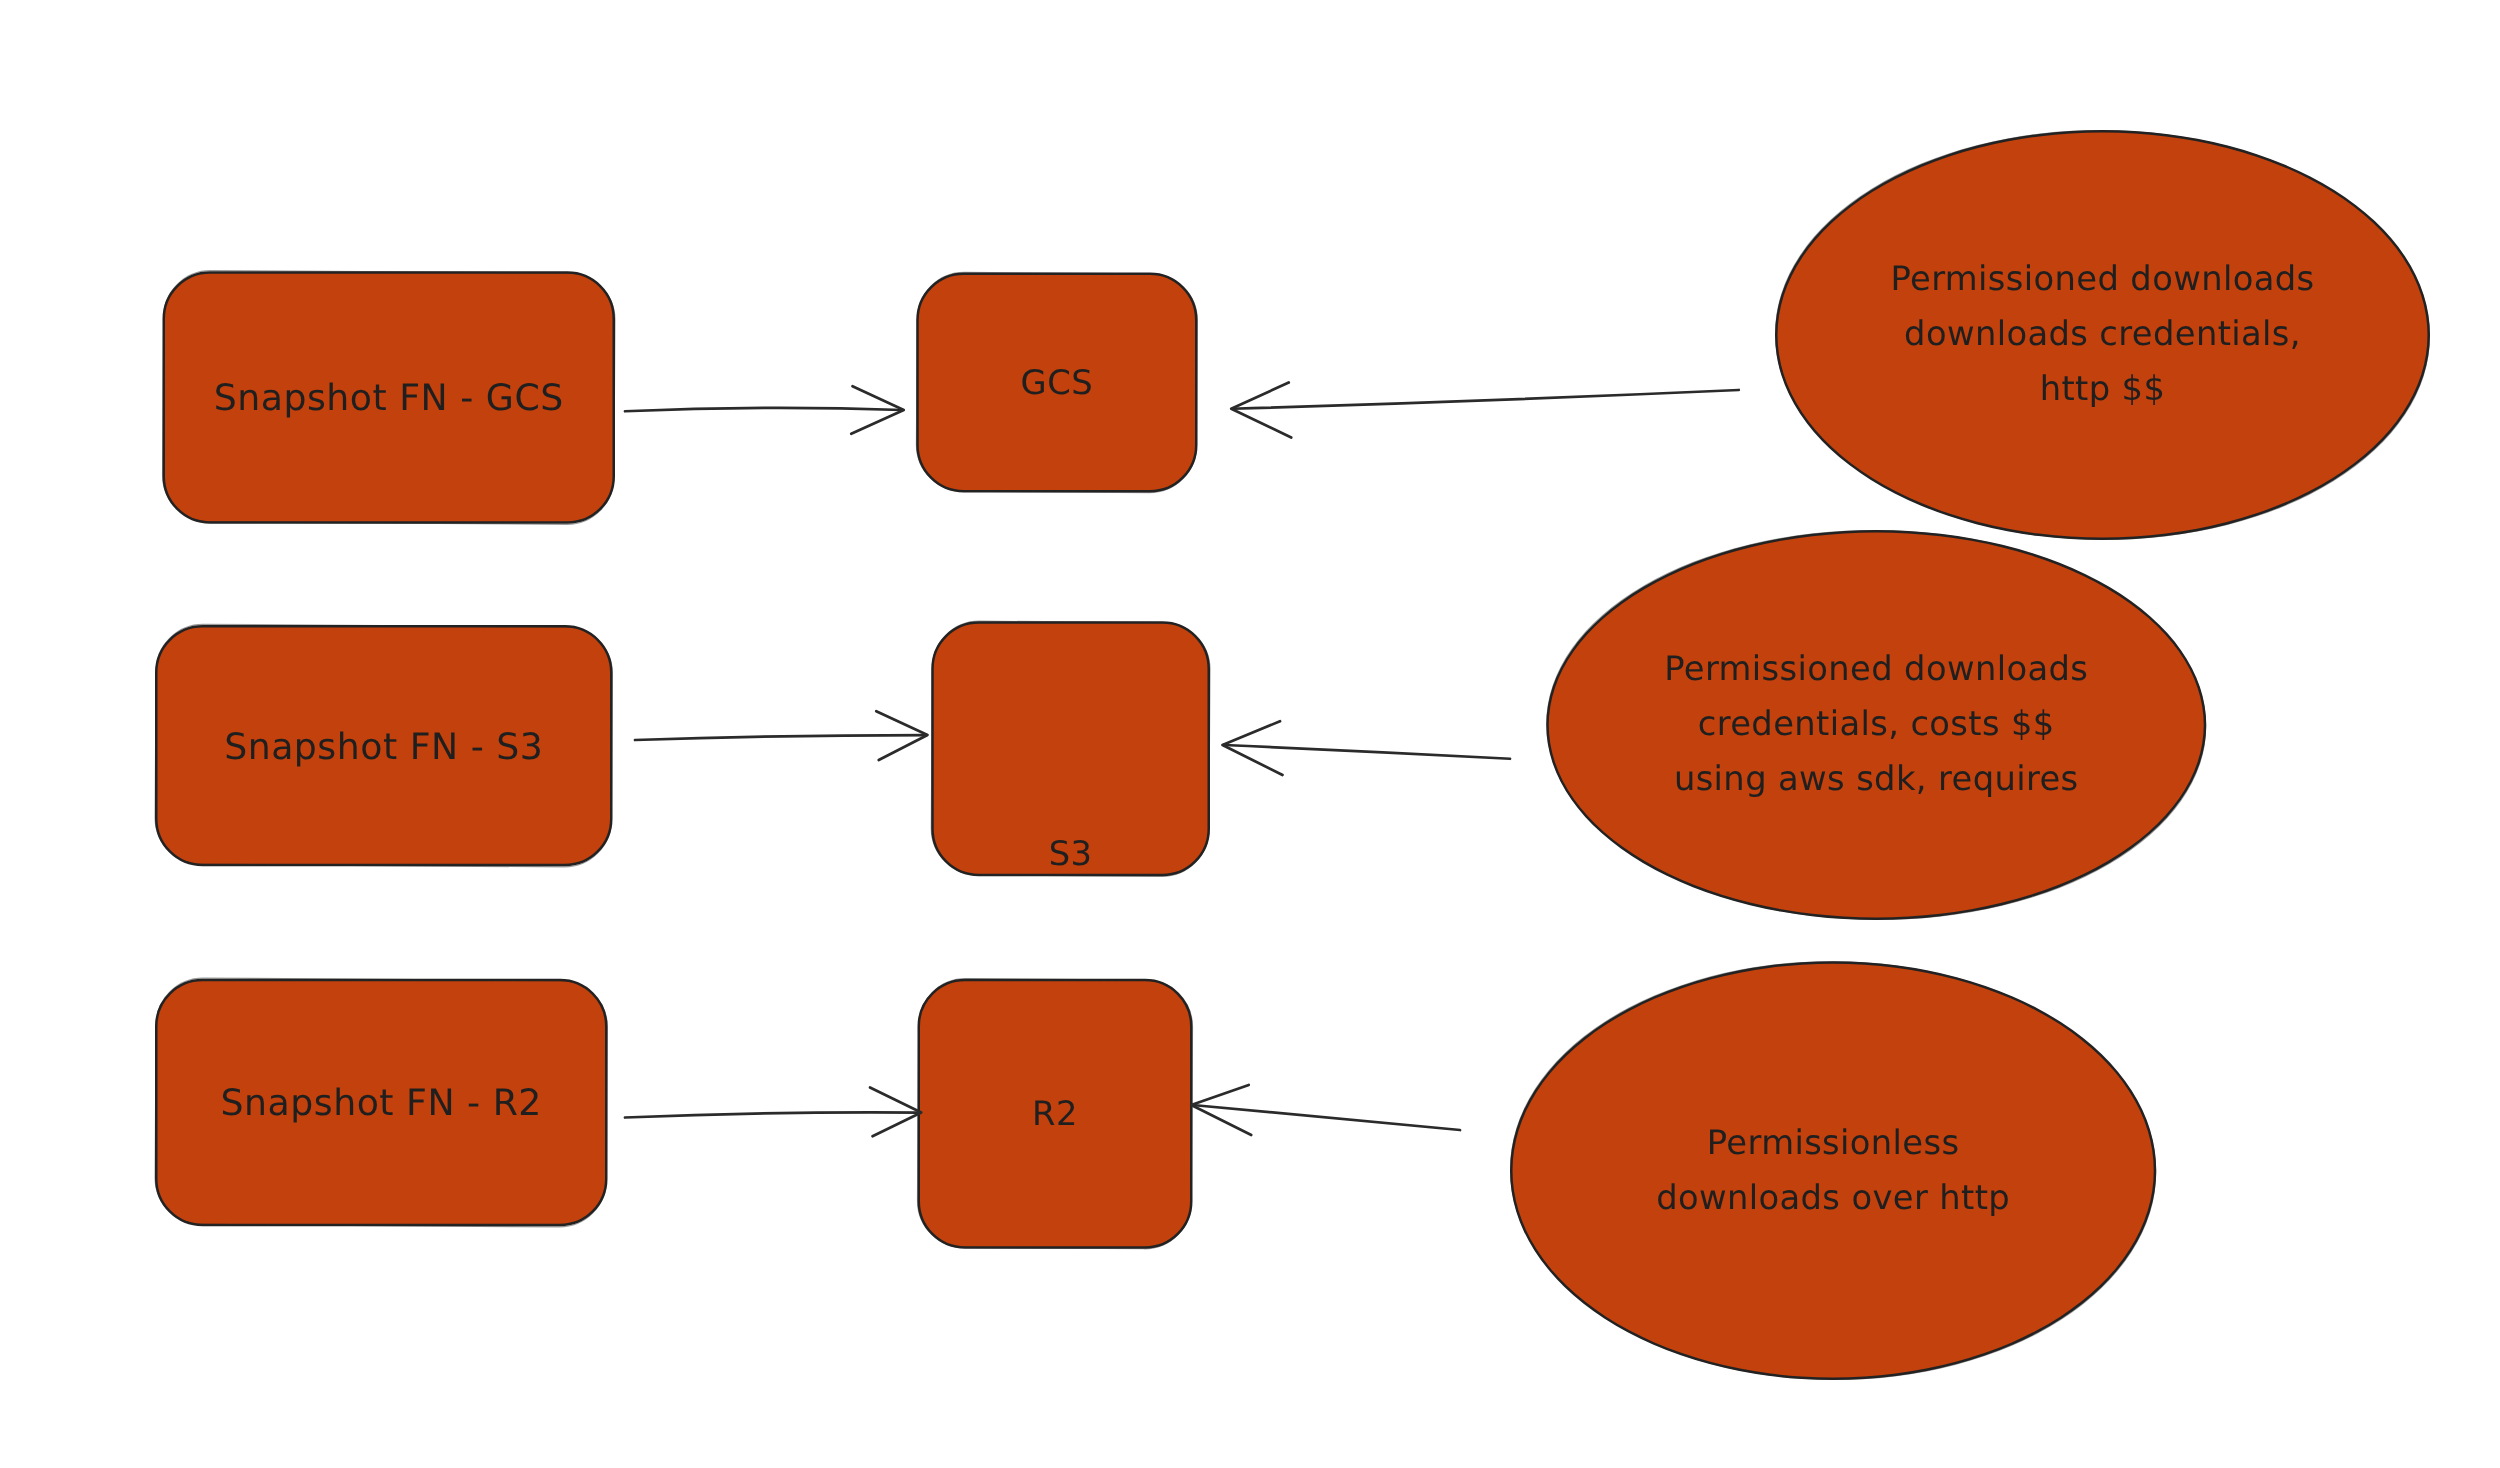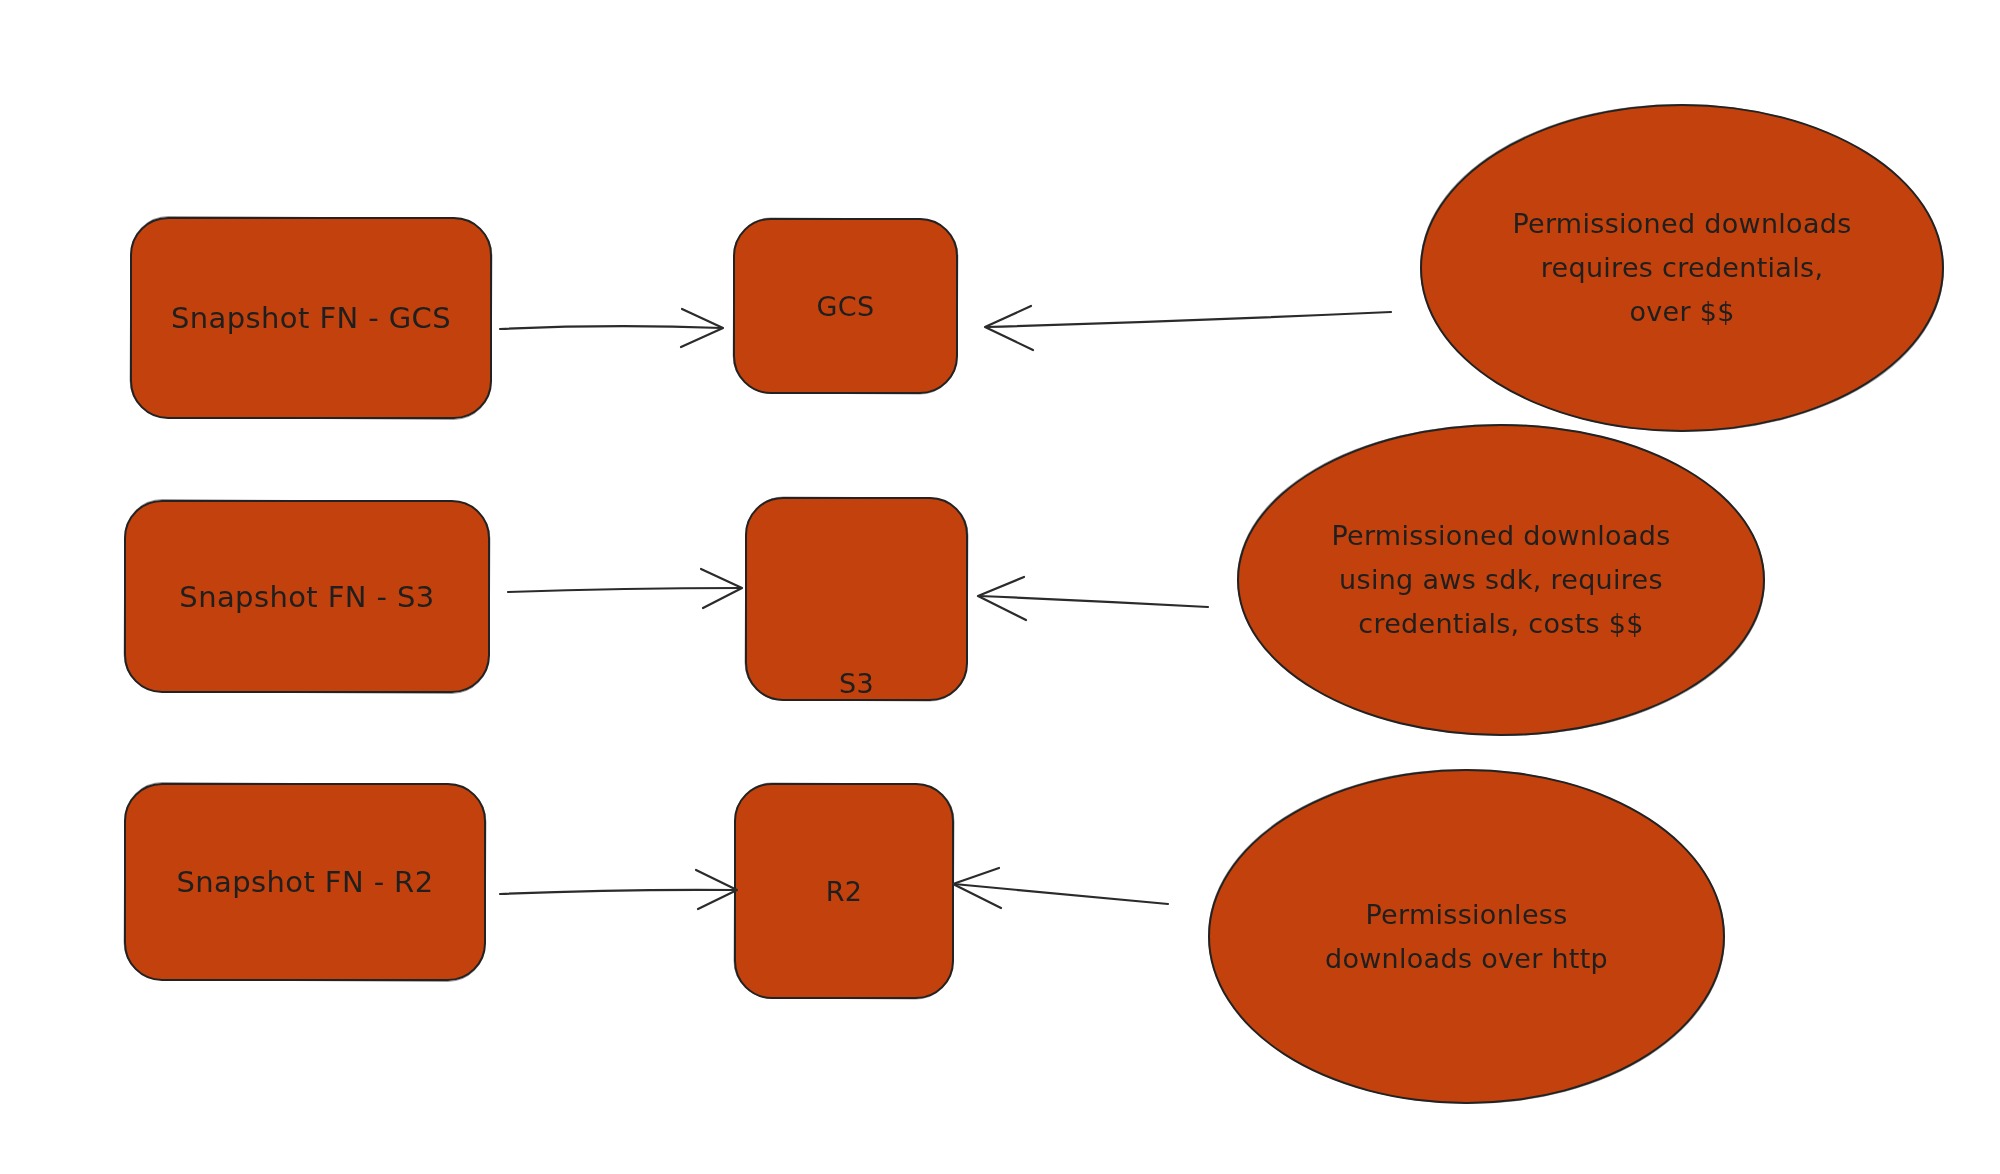--- a/index.html
+++ b/index.html
@@ -81,38 +81,38 @@
     <span class="node-label">Snapshot FN - GCS</span>
   </div>
 
   <div class="node rect sketch" style="left:733px; top:218px; width:225px; height:176px;">
     <span class="node-label small">GCS</span>
   </div>
 
   <div class="node ellipse sketch" style="left:1420px; top:104px; width:524px; height:328px;">
     <div class="note-text">
       <div>Permissioned downloads</div>
-      <div>requires credentials,</div>
-      <div>over $$</div>
+      <div>downloads credentials,</div>
+      <div>http $$</div>
     </div>
   </div>
 
   <div class="node rect sketch" style="left:124px; top:500px; width:366px; height:193px;">
     <span class="node-label">Snapshot FN - S3</span>
   </div>
 
   <div class="node rect sketch" style="left:745px; top:497px; width:223px; height:204px;align-items:flex-end;">
     <span class="node-label small">S3</span>
   </div>
 
   <div class="node ellipse sketch" style="left:1237px; top:424px; width:528px; height:312px;">
     <div class="note-text">
       <div>Permissioned downloads</div>
+      <div>credentials, costs $$</div>
       <div>using aws sdk, requires</div>
-      <div>credentials, costs $$</div>
     </div>
   </div>
 
   <div class="node rect sketch" style="left:124px; top:783px; width:362px; height:198px;">
     <span class="node-label">Snapshot FN - R2</span>
   </div>
 
   <div class="node rect sketch" style="left:734px; top:783px; width:220px; height:216px;">
     <span class="node-label small">R2</span>
   </div>

